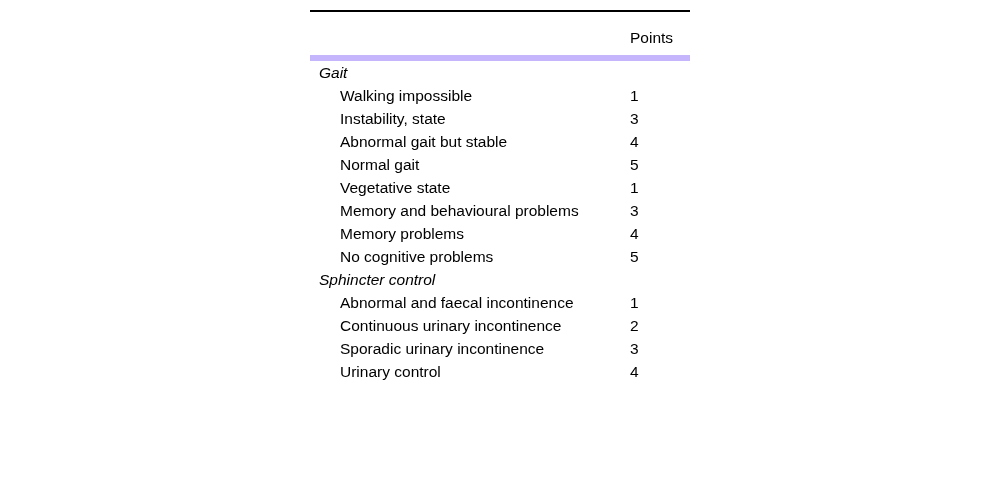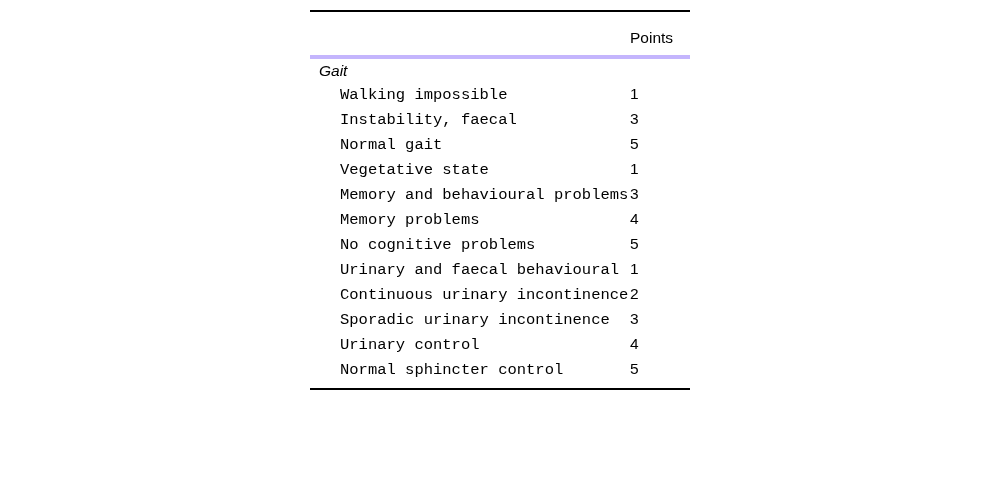--- a/index.html
+++ b/index.html
@@ -26,21 +26,21 @@
   table.scale-table {
     width: 380px;
     border-collapse: collapse;
     table-layout: fixed;
   }
 
   table.scale-table col.col-label { width: 318px; }
   table.scale-table col.col-points { width: 62px; }
 
   .rule-top    { border-top: 2px solid #000000; }
-  .rule-mid    { border-bottom: 4px solid #c4b5fd; }
+  .rule-mid    { border-bottom: 6px solid #c4b5fd; }
   .rule-bottom { border-bottom: 2px solid #000000; }
 
   thead th {
     font-weight: normal;
     font-size: 15.5px;
     line-height: 20px;
     padding: 0;
     text-align: left;
     vertical-align: bottom;
     height: 36px;
@@ -63,21 +63,20 @@
 
   tr.section-row td.section-name {
     font-style: italic;
     padding-left: 9px;
   }
   tr.section-row td.section-name.first-section {
   }
 
   tr.item-row td.item-name {
     padding-left: 30px;
-    font-family: Liberation Mono, monospace;
   }
   tr.item-row td.item-points {
     padding-left: 2px;
   }
   tr.last-item-row td {
     padding-bottom: 6px;
   }
 
   .spacer-cell { padding: 0; height: 0; }
 </style>
@@ -99,22 +98,26 @@
     <tbody id="table-body">
         <tr class="section-row">
           <td class="section-name first-section">Gait</td>
           <td class="spacer-cell"></td>
         </tr>
         <tr class="item-row">
           <td class="item-name">Walking impossible</td>
           <td class="item-points">1</td>
         </tr>
         <tr class="item-row">
-          <td class="item-name">Instability, faecal</td>
+          <td class="item-name">Instability, state</td>
           <td class="item-points">3</td>
+        </tr>
+        <tr class="item-row">
+          <td class="item-name">Abnormal gait but stable</td>
+          <td class="item-points">4</td>
         </tr>
         <tr class="item-row">
           <td class="item-name">Normal gait</td>
           <td class="item-points">5</td>
         </tr>
         <tr class="item-row">
           <td class="item-name">Vegetative state</td>
           <td class="item-points">1</td>
         </tr>
         <tr class="item-row">
@@ -122,35 +125,35 @@
           <td class="item-points">3</td>
         </tr>
         <tr class="item-row">
           <td class="item-name">Memory problems</td>
           <td class="item-points">4</td>
         </tr>
         <tr class="item-row">
           <td class="item-name">No cognitive problems</td>
           <td class="item-points">5</td>
         </tr>
+        <tr class="section-row">
+          <td class="section-name">Sphincter control</td>
+          <td class="spacer-cell"></td>
+        </tr>
         <tr class="item-row">
-          <td class="item-name">Urinary and faecal behavioural</td>
+          <td class="item-name">Abnormal and faecal incontinence</td>
           <td class="item-points">1</td>
         </tr>
         <tr class="item-row">
           <td class="item-name">Continuous urinary incontinence</td>
           <td class="item-points">2</td>
         </tr>
         <tr class="item-row">
           <td class="item-name">Sporadic urinary incontinence</td>
           <td class="item-points">3</td>
         </tr>
         <tr class="item-row">
           <td class="item-name">Urinary control</td>
           <td class="item-points">4</td>
         </tr>
-        <tr class="item-row last-item-row rule-bottom">
-          <td class="item-name">Normal sphincter control</td>
-          <td class="item-points">5</td>
-        </tr>
       </tbody>
   </table>
 </div>
 
 </body></html>

